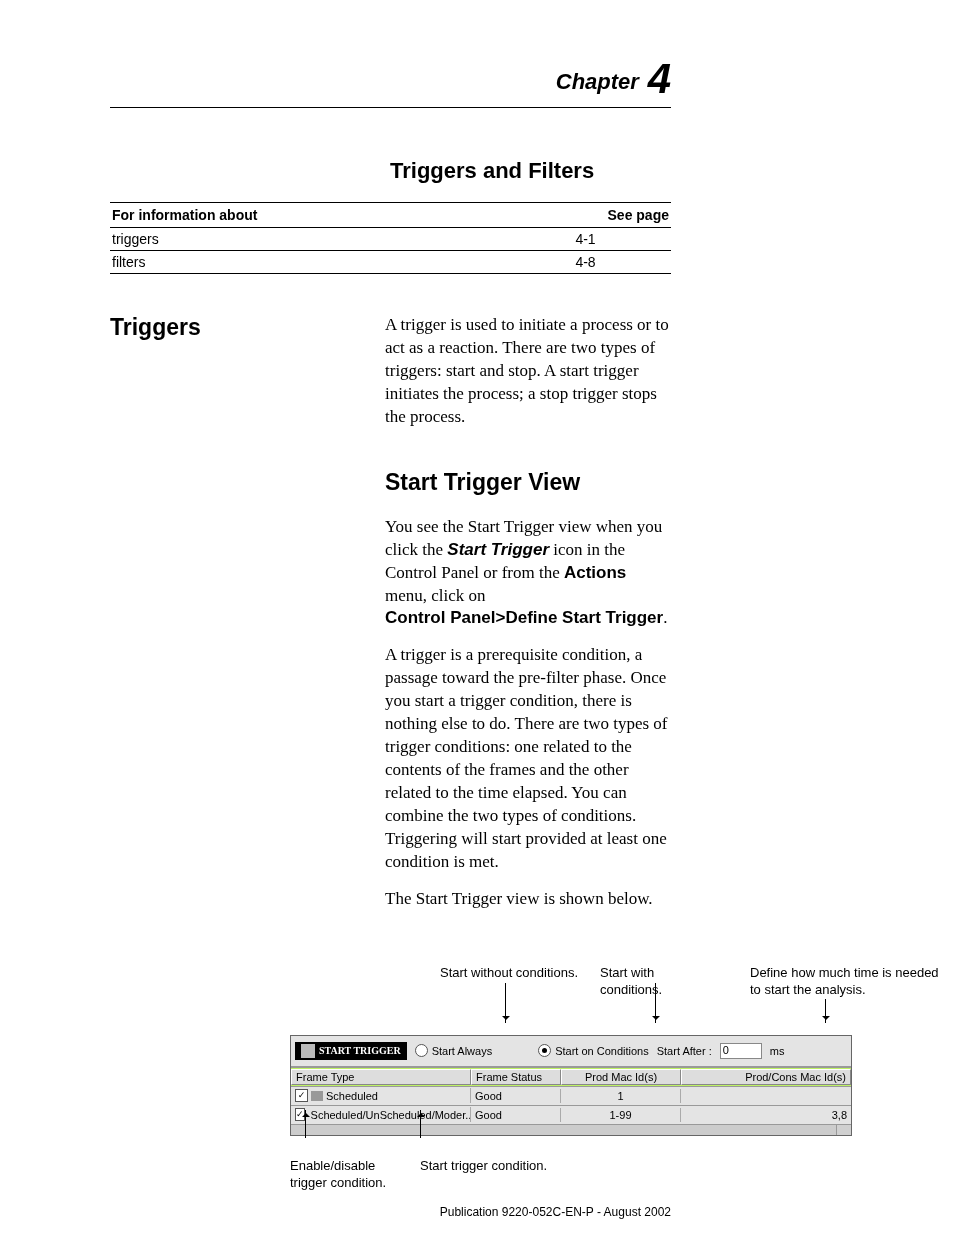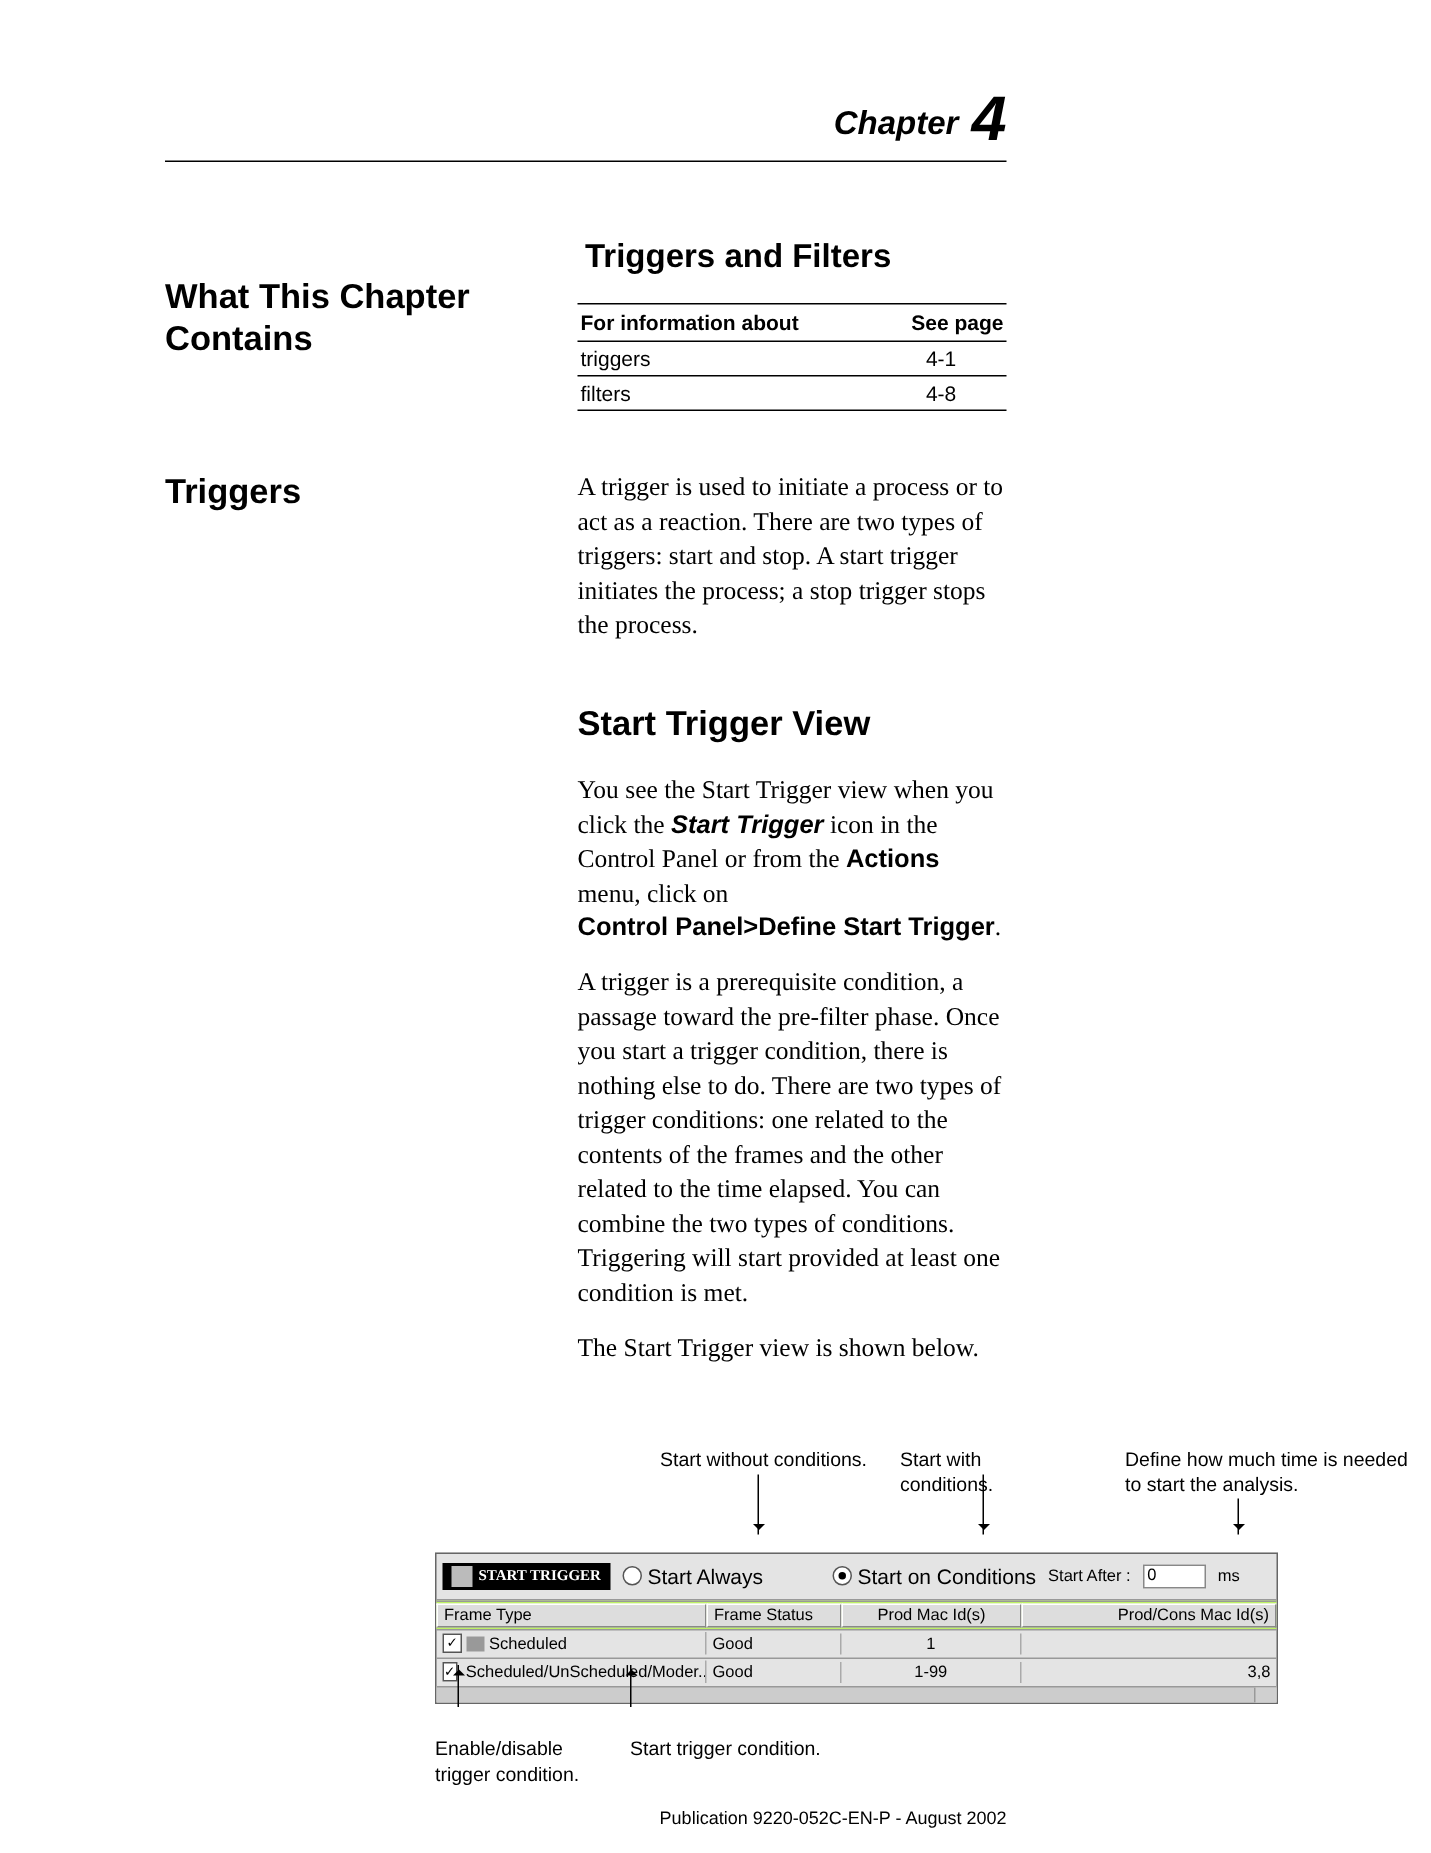--- a/index.html
+++ b/index.html
@@ -97,21 +97,21 @@
   }
   .tag-box {
     display:flex; align-items:center; gap:4px;
     background:#000; color:#fff; font-weight:bold; font-size:10px;
     padding:2px 6px;
     font-family: "Times New Roman", serif;
   }
   .tag-box .ico {
     width:14px; height:14px; background:#bbb;
   }
-  .radio { display:inline-flex; align-items:center; gap:4px; font-size:14px; }
+  .radio { display:inline-flex; align-items:center; gap:4px; font-size:11px; }
   .radio .dot {
     width:11px; height:11px; border:1px solid #555; border-radius:50%; background:#fff; display:inline-flex; align-items:center; justify-content:center;
   }
   .radio.checked .dot::after { content:""; width:5px; height:5px; background:#000; border-radius:50%; display:block; }
   .inp {
     border:1px solid #888; background:#fff; width:36px; height:14px; font-size:11px; padding:0 2px; display:inline-block;
   }
 
   .hdr-row, .data-row {
     display:flex; border-top:1px solid #999; height:18px; align-items:center;
@@ -155,21 +155,20 @@
 
   <div class="chapter-line">
     <span class="word">Chapter</span>
     <span class="num">4</span>
   </div>
   <div class="top-rule"></div>
 
   <div class="main-title">Triggers and Filters</div>
 
   <div class="two-col">
-    <div class="side-h">What This Chapter Contains</div>
     <div class="body-col">
       <table class="infotab">
         <tbody>
             <tr>
           <th>For information about</th>
           <th>See page</th>
         </tr>
         <tr>
           <td>triggers</td>
           <td>4-1</td>

